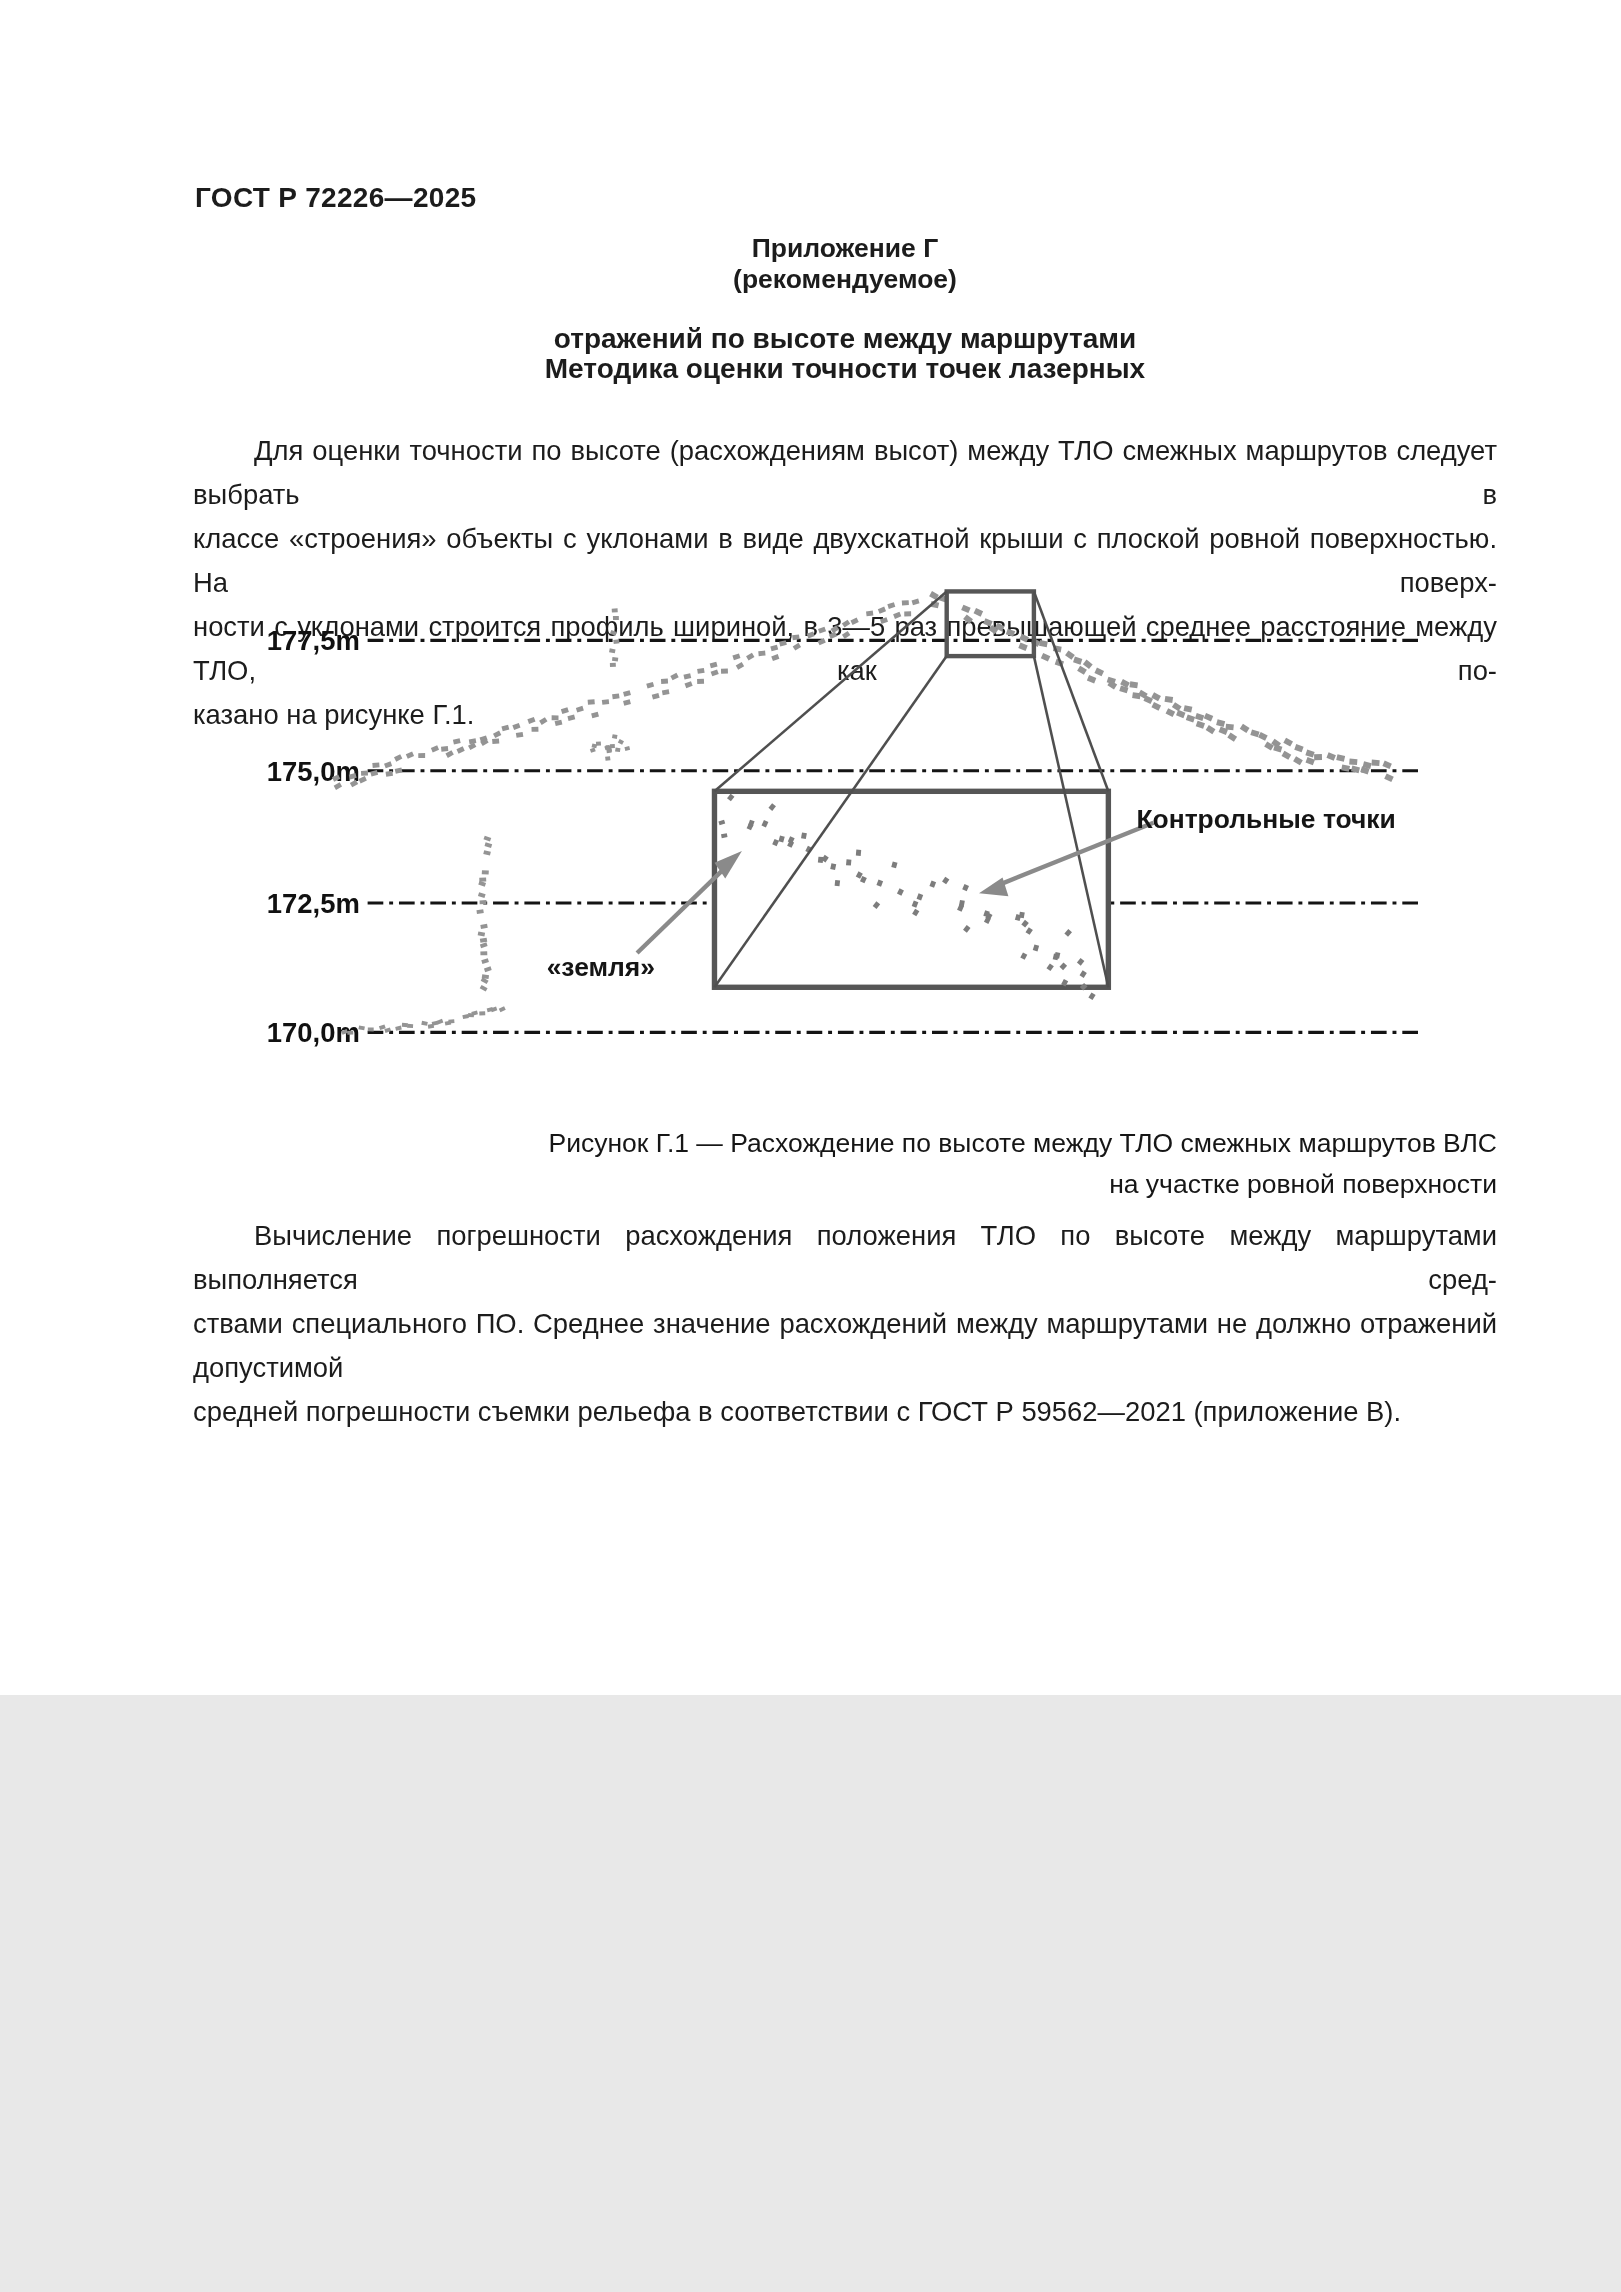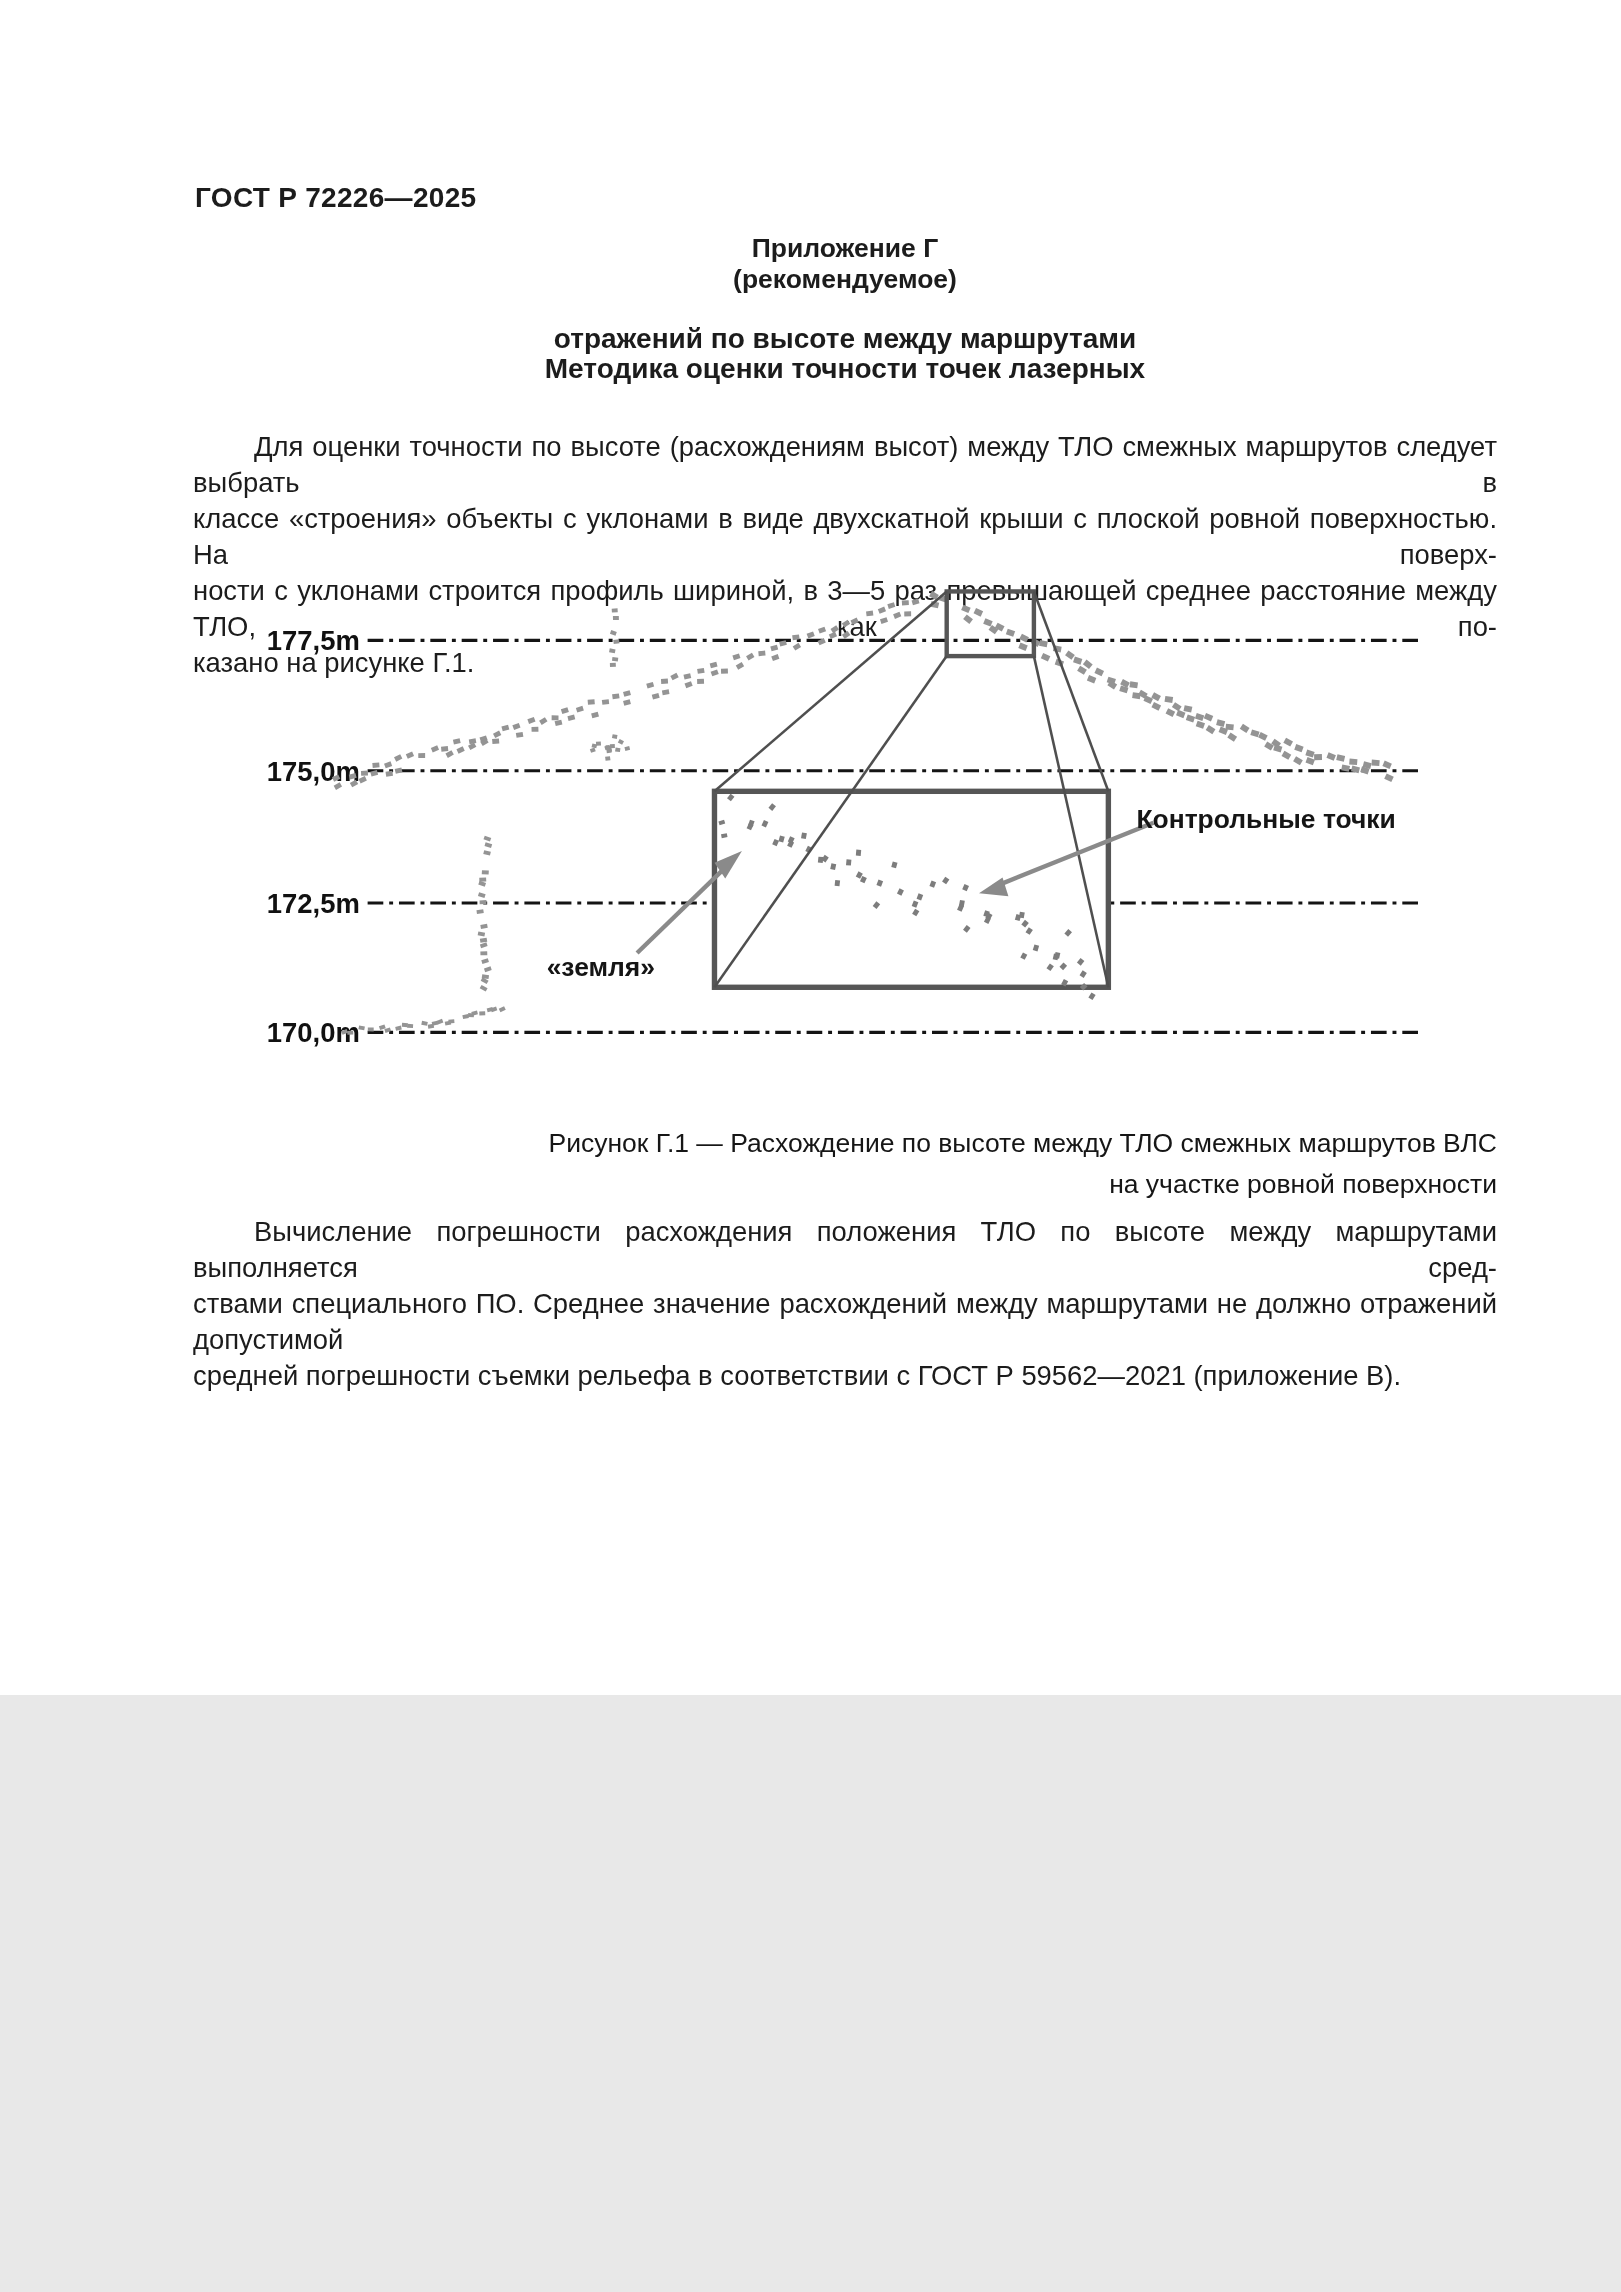--- a/index.html
+++ b/index.html
@@ -19,21 +19,21 @@
   .appendix{
     position:absolute;left:193px;top:225px;width:1304px;
     text-align:center;font-size:26.5px;font-weight:bold;line-height:31px;margin-top:8px;
   }
   .sect-title{
     position:absolute;left:193px;top:324px;width:1304px;
     text-align:center;font-size:28px;font-weight:bold;line-height:30px;
   }
   .para{
     position:absolute;left:193px;width:1304px;
-    font-size:27.4px;line-height:36px;
+    font-size:27.4px;line-height:44px;
   }
   .para .ln{
     text-align:justify;
     text-align-last:justify;
     white-space:normal;
   }
   .para .ln.first{text-indent:61px;}
   .para .ln.last{text-align-last:left;}
   .p1{top:429px;}
   .p2{top:1214px;}

